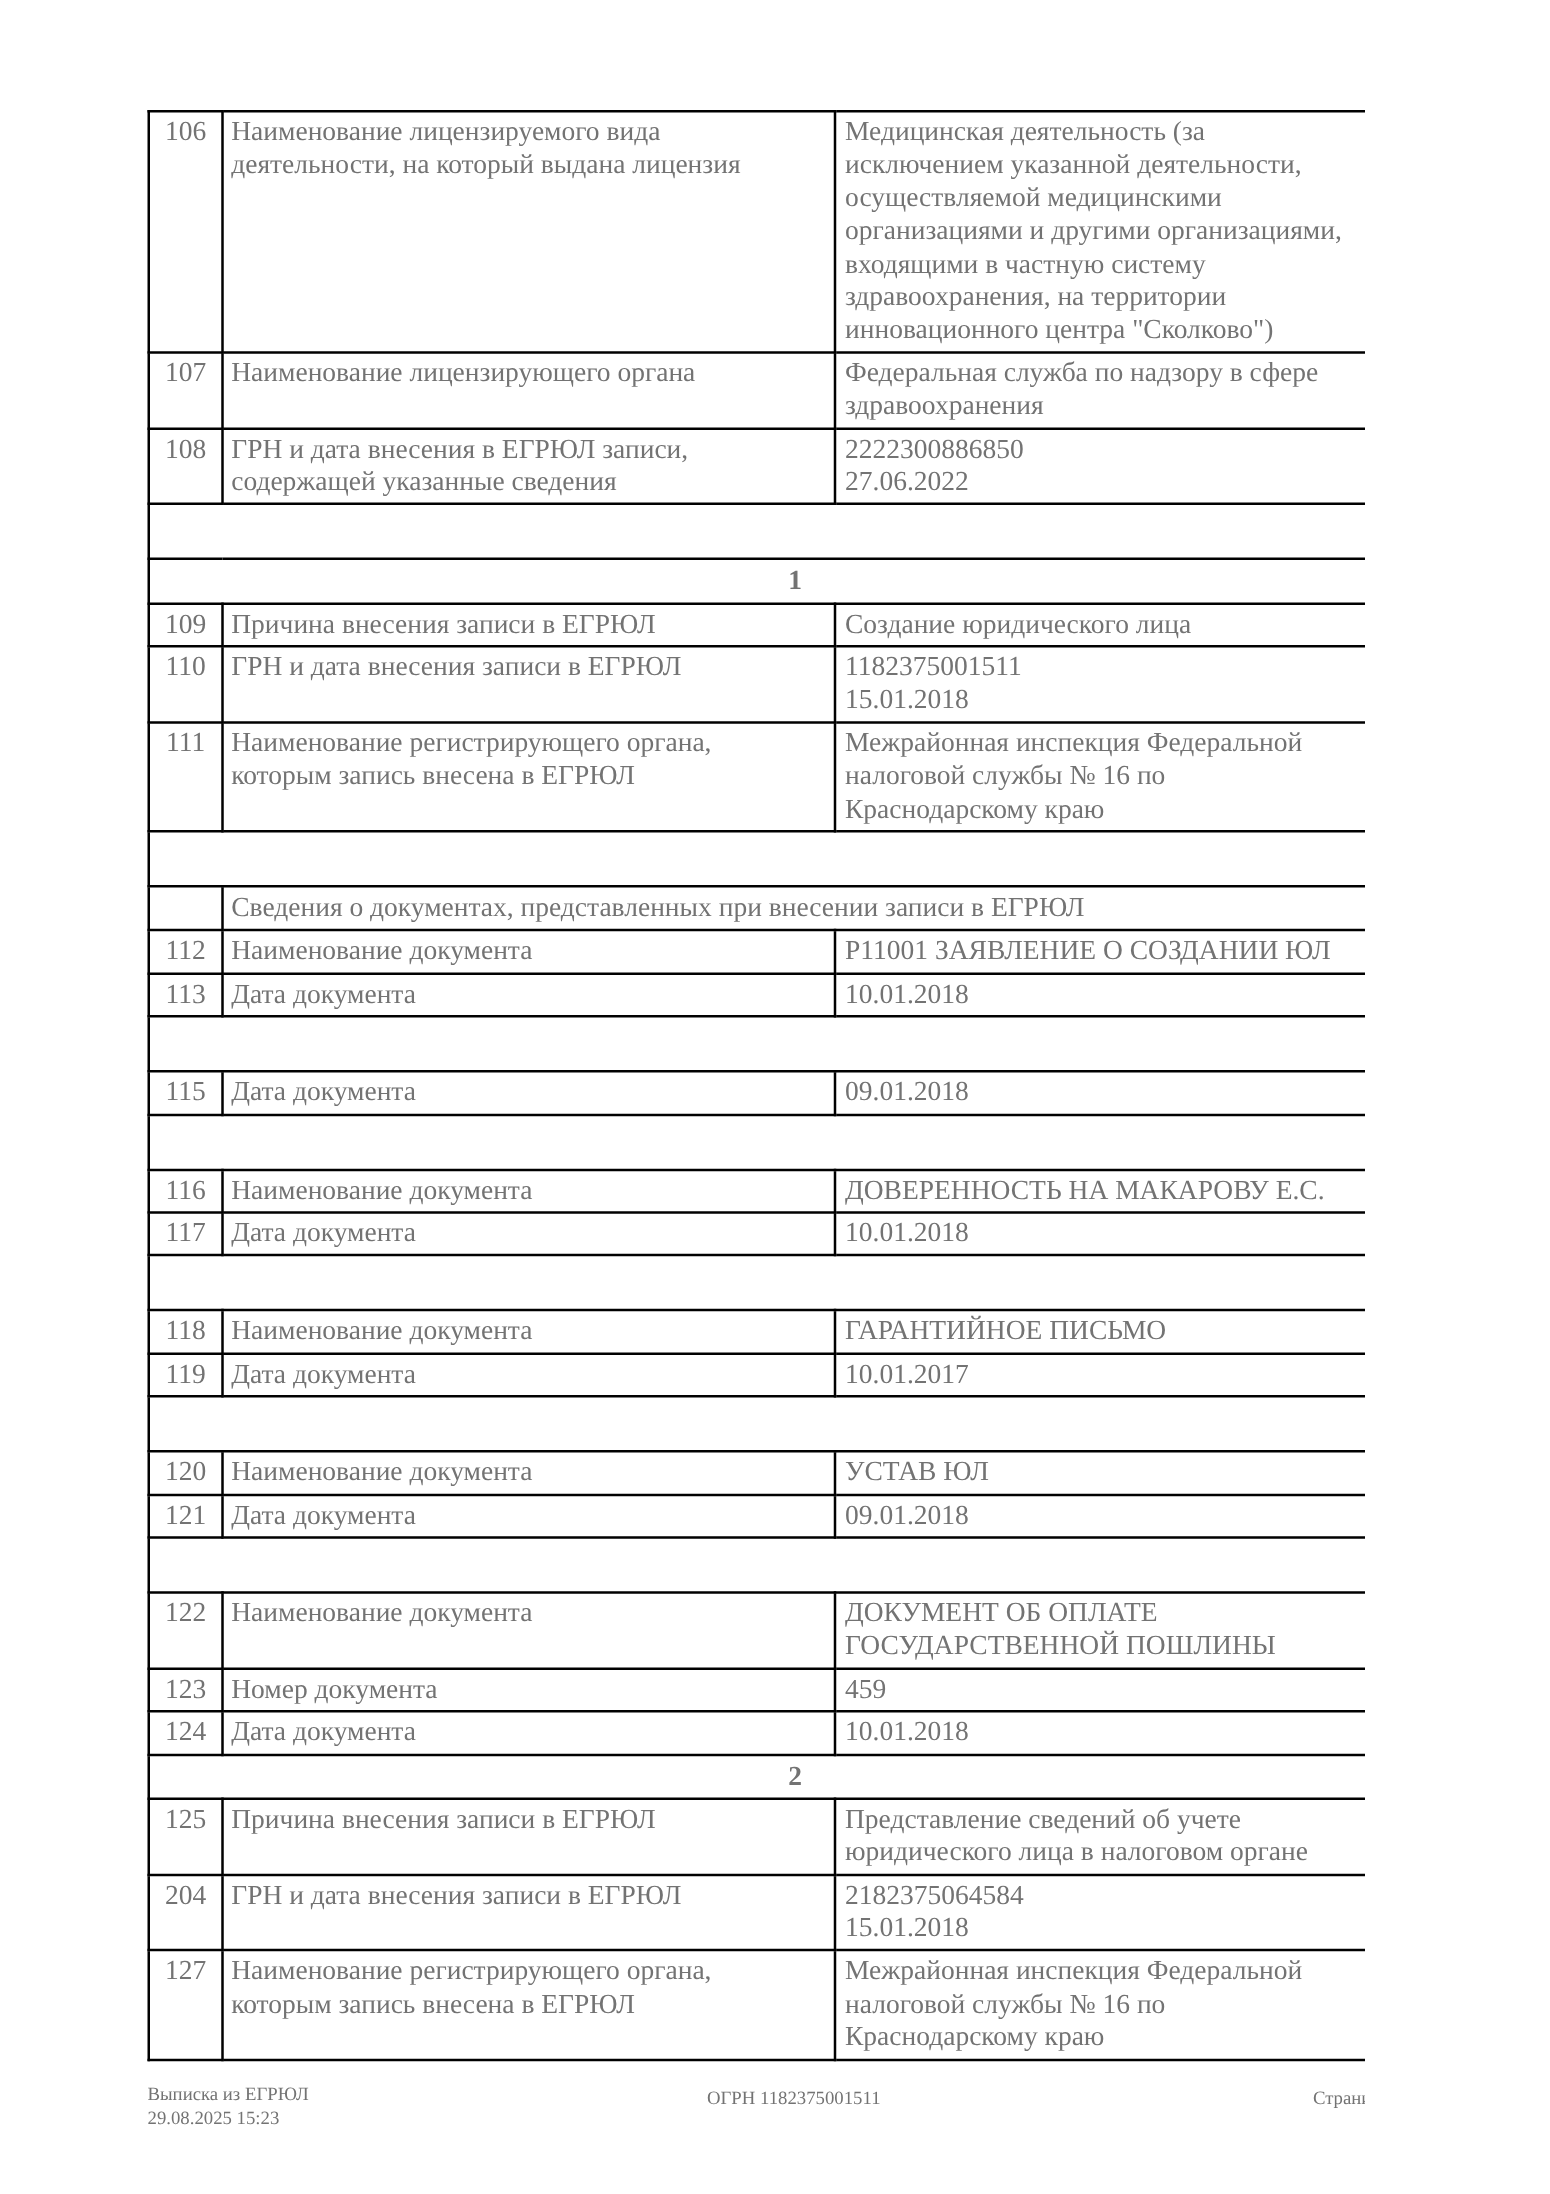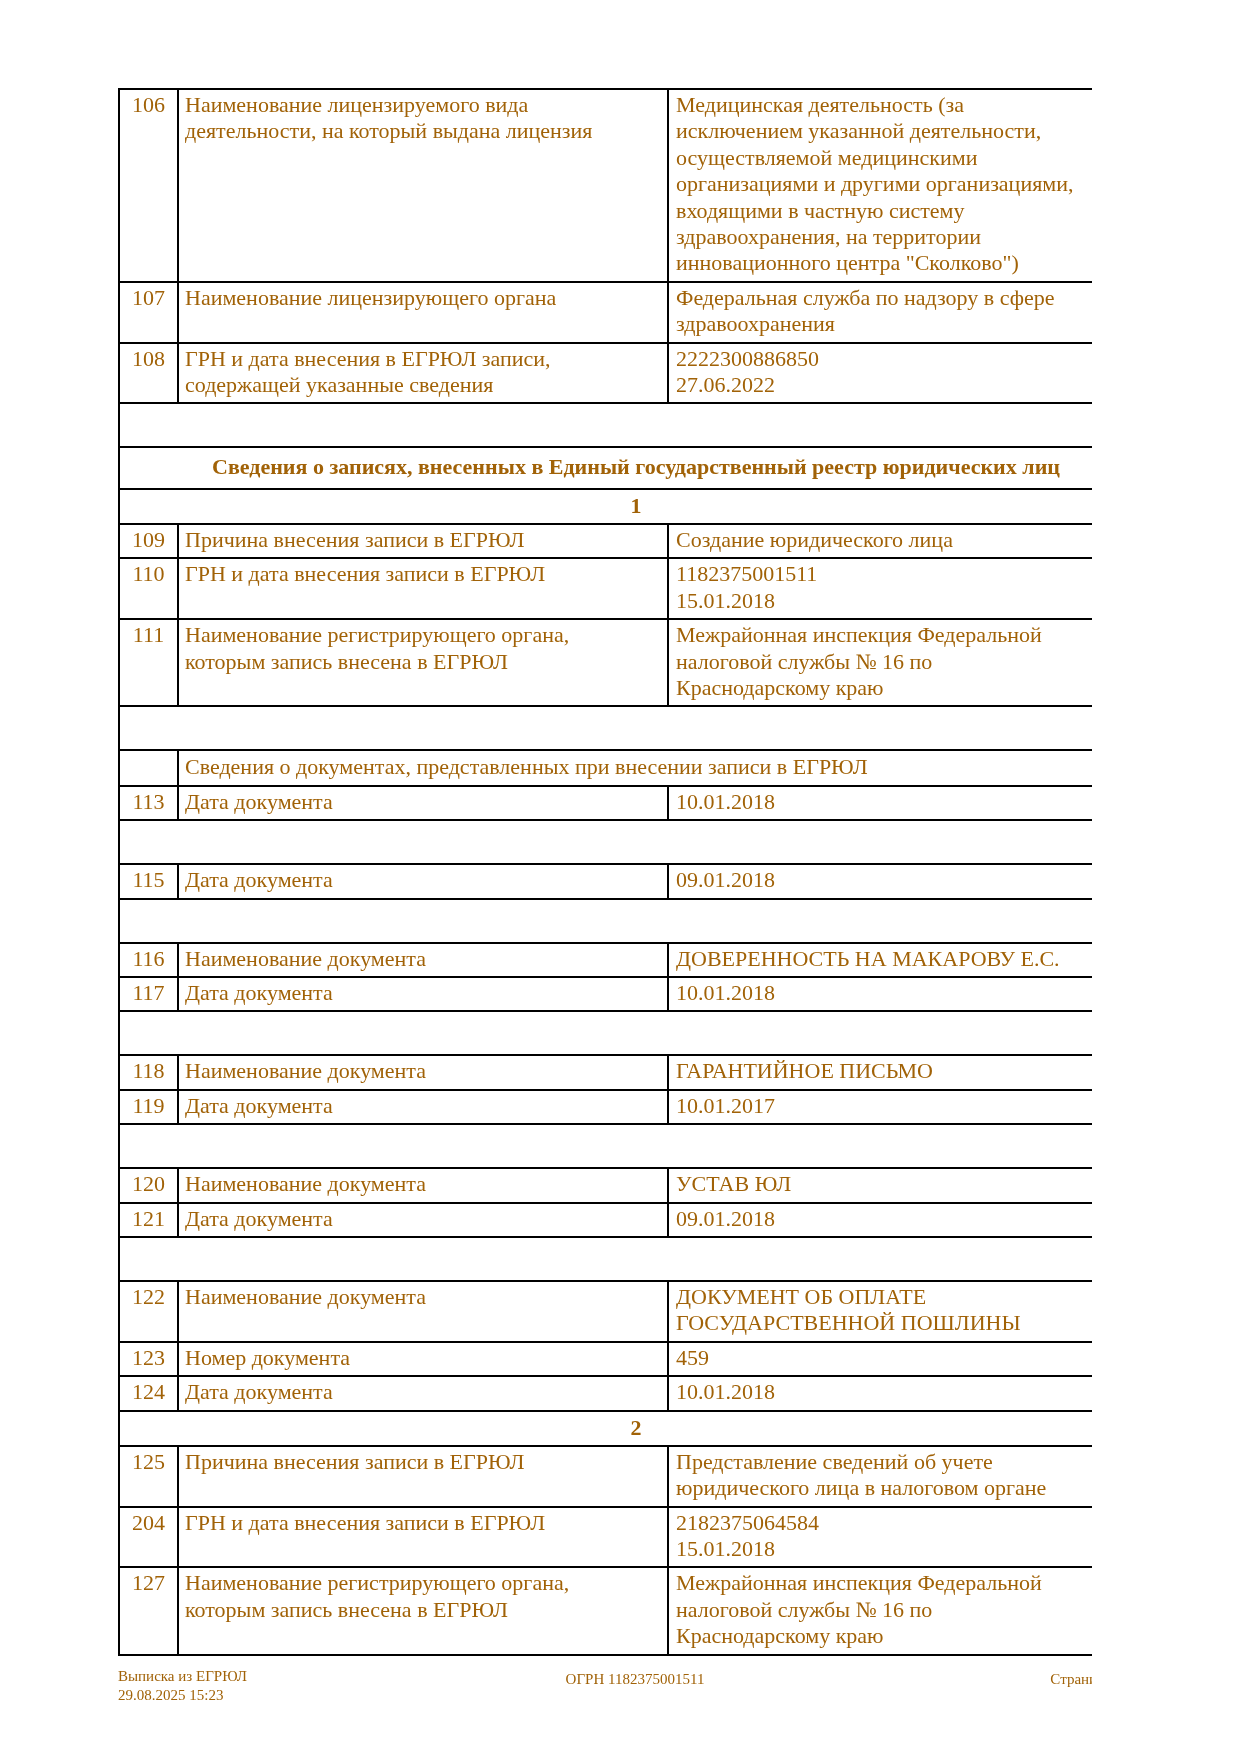--- a/index.html
+++ b/index.html
@@ -6,21 +6,21 @@
     margin: 0;
     padding: 0;
     background: #ffffff;
   }
   .page {
     position: relative;
     width: 1092px;
     height: 1755px;
     background: #ffffff;
     font-family: "Liberation Serif", "DejaVu Serif", serif;
-    color: #a16207;
+    color: #737373;
     overflow: hidden;
   }
   table.egrul {
     position: absolute;
     left: 118px;
     top: 88px;
     width: 1034px;
     table-layout: fixed;
     border-collapse: collapse;
   }
@@ -112,23 +112,20 @@
         <tr>
           <td class="num">108</td>
           <td class="label">ГРН и дата внесения в ЕГРЮЛ записи, содержащей указанные сведения</td>
           <td class="value">2222300886850
 27.06.2022</td>
         </tr>
         <tr>
           <td class="spacer" colspan="3"></td>
         </tr>
         <tr>
-          <td class="section-header" colspan="3">Сведения о записях, внесенных в Единый государственный реестр юридических лиц</td>
-        </tr>
-        <tr>
           <td class="entry-number" colspan="3">1</td>
         </tr>
         <tr>
           <td class="num">109</td>
           <td class="label">Причина внесения записи в ЕГРЮЛ</td>
           <td class="value">Создание юридического лица</td>
         </tr>
         <tr>
           <td class="num">110</td>
           <td class="label">ГРН и дата внесения записи в ЕГРЮЛ</td>
@@ -139,20 +136,25 @@
           <td class="num">111</td>
           <td class="label">Наименование регистрирующего органа, которым запись внесена в ЕГРЮЛ</td>
           <td class="value">Межрайонная инспекция Федеральной налоговой службы № 16 по Краснодарскому краю</td>
         </tr>
         <tr>
           <td class="spacer" colspan="3"></td>
         </tr>
         <tr>
           <td class="num"></td>
           <td class="subsection" colspan="2">Сведения о документах, представленных при внесении записи в ЕГРЮЛ</td>
+        </tr>
+        <tr>
+          <td class="num">112</td>
+          <td class="label">Наименование документа</td>
+          <td class="value">Р11001 ЗАЯВЛЕНИЕ О СОЗДАНИИ ЮЛ</td>
         </tr>
         <tr>
           <td class="num">113</td>
           <td class="label">Дата документа</td>
           <td class="value">10.01.2018</td>
         </tr>
         <tr>
           <td class="spacer" colspan="3"></td>
         </tr>
         <tr>

